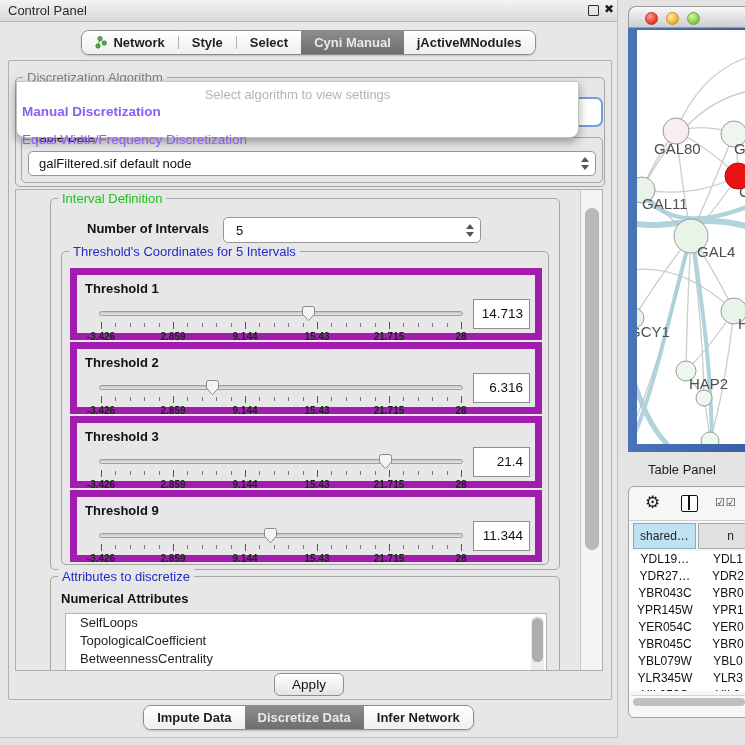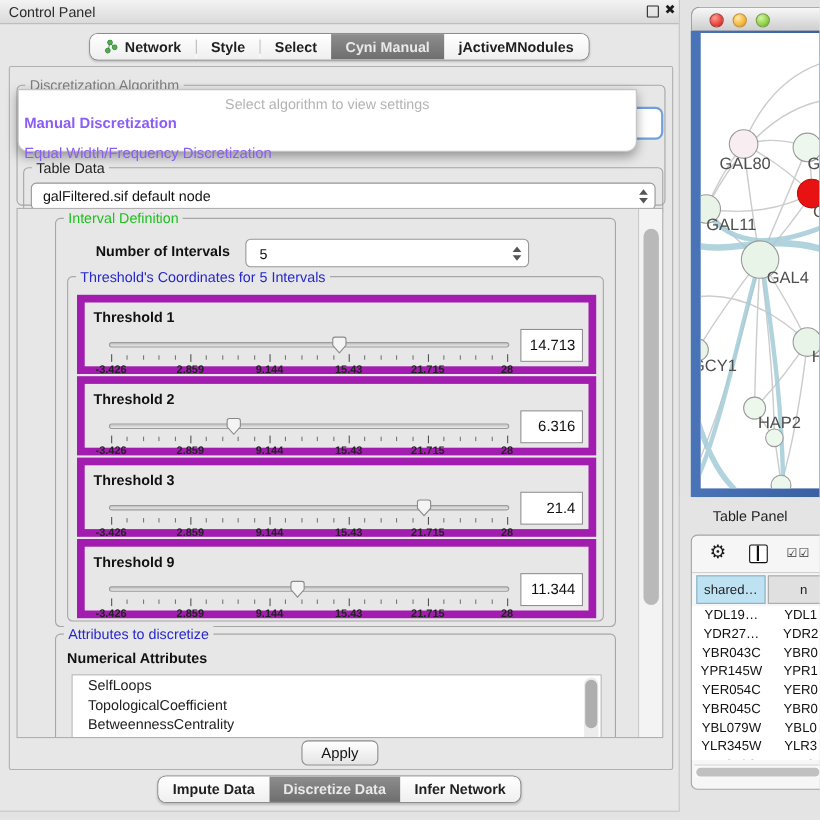--- a/index.html
+++ b/index.html
@@ -42,21 +42,21 @@
   .combo-fragment { position:absolute; left:532px; top:36px; width:62px; height:30px;
         border:2.5px solid #6fa1dc; border-radius:7px; background:#fff; z-index:5; }
   .popup { position:absolute; left:7px; top:20px; width:563px; height:57px; background:#fff;
         border:1px solid #c4c4c4; border-radius:0 0 9px 9px; box-shadow:0 4px 10px rgba(0,0,0,.35); z-index:10; }
   .popup-prompt { position:absolute; left:0; top:5px; width:100%; text-align:center; font-size:13px; color:#b4b4b4; }
   .popup-item { position:absolute; left:5px; font-size:13.5px; color:#8b5cf6; white-space:nowrap; }
   .popup-item.first { top:22px; font-weight:bold; }
   .popup-item.second { top:38px;margin-top:12px; }
 
   
-  .td-group { left:12px; top:76px; width:582px; height:46px;margin-top:15px; }
+  .td-group { left:12px; top:76px; width:582px; height:46px; }
   .combo { background:#fff; border:1px solid #979797; border-radius:5px; position:absolute; display:flex; align-items:center; }
   .td-combo { left:6px; top:13px; width:568px; height:25px; }
   .combo-text { font-size:13px; color:#111; padding-left:10px; flex:1; overflow:hidden; white-space:nowrap; }
   .stepper { width:20px; display:flex; flex-direction:column; align-items:center; gap:3px; }
   .stepper .up { width:0; height:0; border-left:4px solid transparent; border-right:4px solid transparent; border-bottom:5px solid #555; }
   .stepper .down { width:0; height:0; border-left:4px solid transparent; border-right:4px solid transparent; border-top:5px solid #555; }
 
   
   .scrollpane { position:absolute; left:6px; top:128px; width:588px; height:482px;
         border:1px solid #b0b0b0; background:#e7e7e7; overflow:hidden; }

